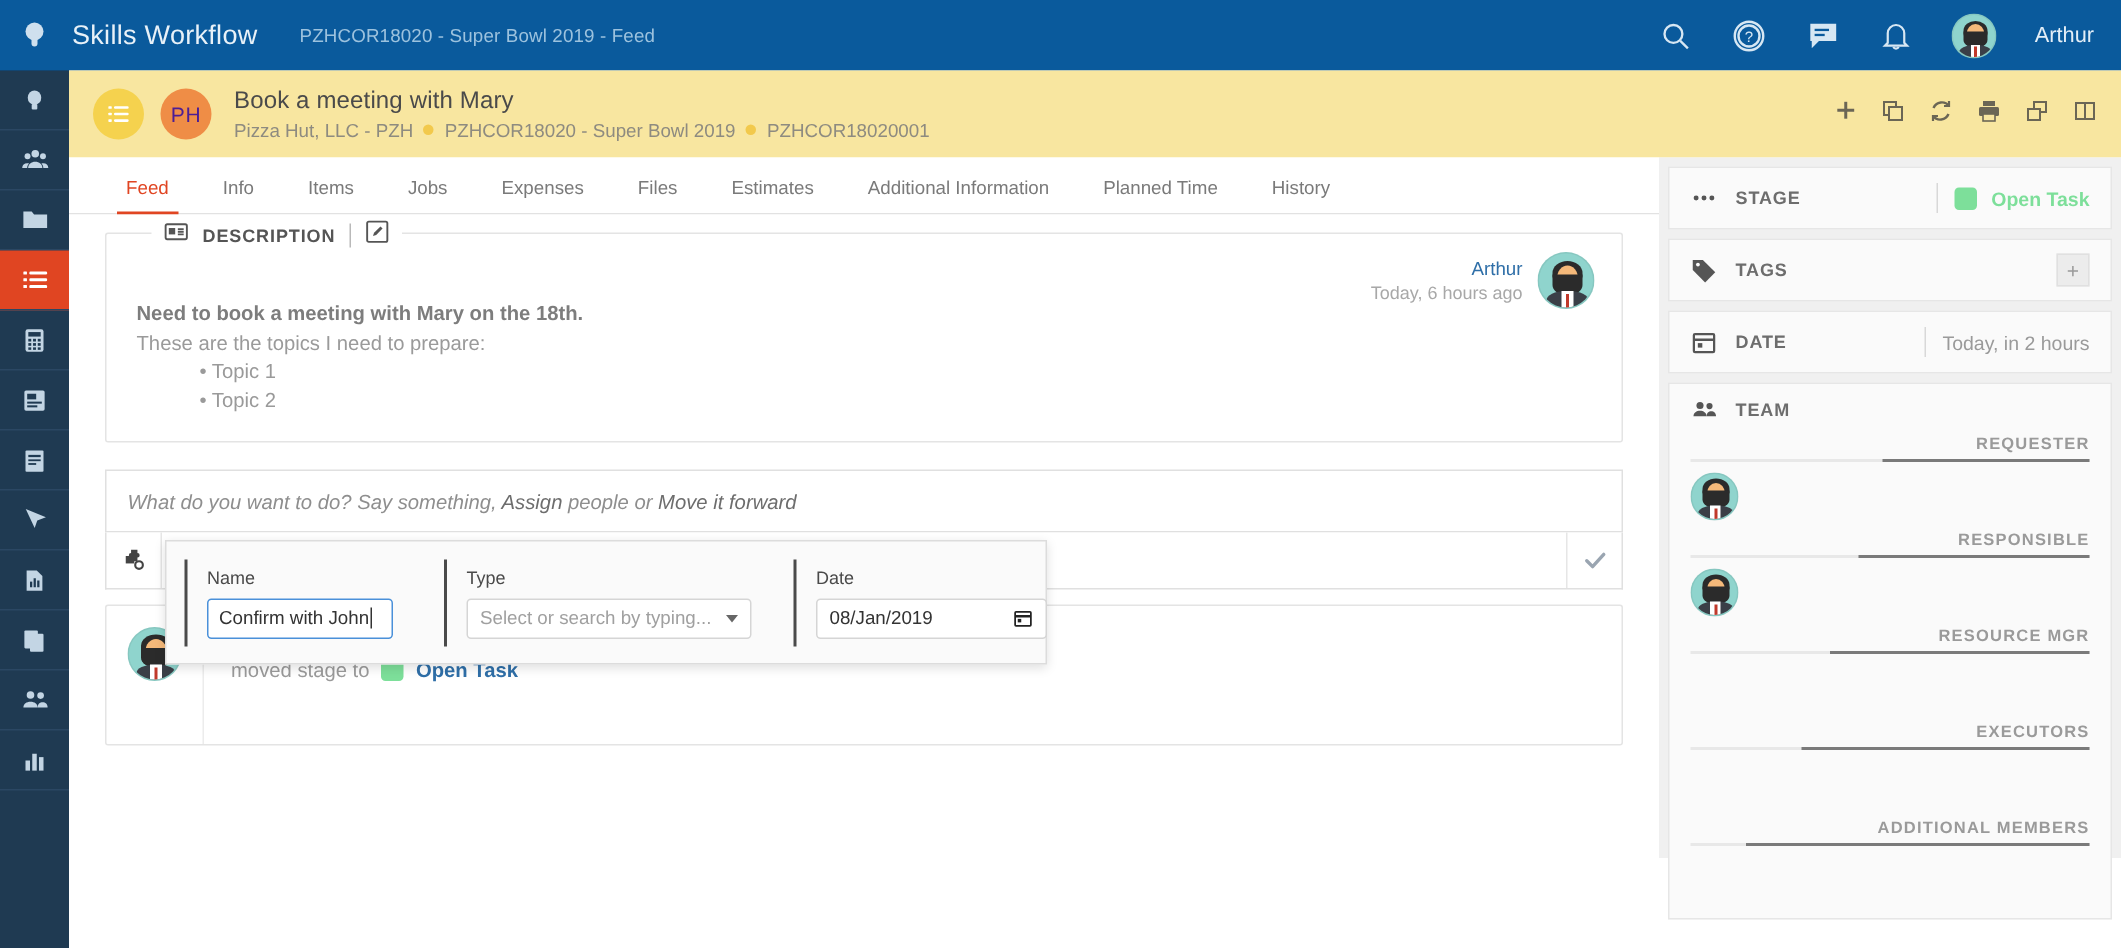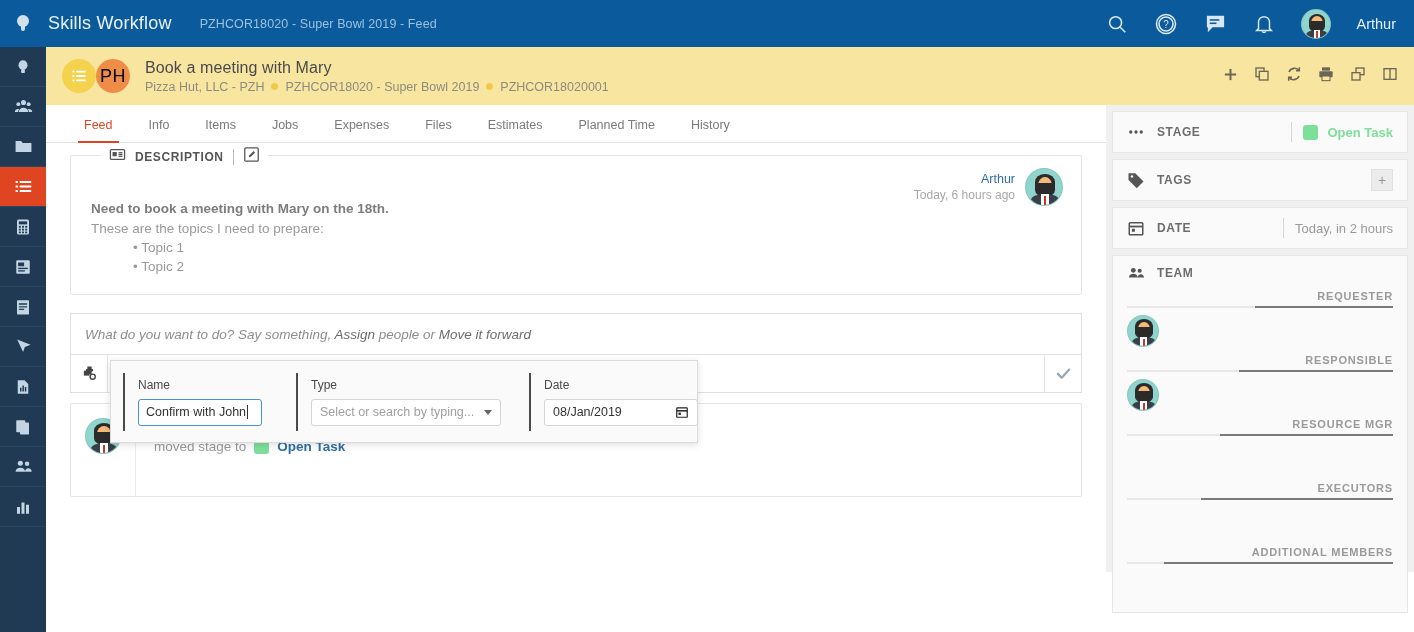--- a/index.html
+++ b/index.html
@@ -76,21 +76,21 @@
     background: #f8e6a0;
     display: flex; align-items: center; padding: 0 16px;
   }
   .circ-yellow {
     width: 34px; height: 34px; border-radius: 50%; background: #f5d24e;
     display: flex; align-items: center; justify-content: center; flex: none;
   }
   .circ-orange {
     width: 34px; height: 34px; border-radius: 50%; background: #ef8d46;
     display: flex; align-items: center; justify-content: center; flex: none;
-    color: #000000; font-size: 18px; letter-spacing: .5px;
+    margin-left: 11px; color: #4c1d95; font-size: 14px; letter-spacing: .5px;
   }
   .task-titles { margin-left: 15px; }
   .task-title { font-size: 16px; color: #4a4a4a; letter-spacing: .1px; }
   .task-sub {
     font-size: 12.5px; color: #8e8b80; margin-top: 3px;
     display: flex; align-items: center; gap: 7px;
   }
   .dot-y { width: 7px; height: 7px; border-radius: 50%; background: #f2c94c; display:inline-block; }
   .hdr-actions { margin-left: auto; display: flex; align-items: center; gap: 16px; color: #6b6655; }
 
@@ -474,20 +474,21 @@
 </div>
 
 <div class="tabs" id="tab-bar">
     <div class="tab active">Feed</div>
     <div class="tab">Info</div>
     <div class="tab">Items</div>
     <div class="tab">Jobs</div>
     <div class="tab">Expenses</div>
     <div class="tab">Files</div>
     <div class="tab">Estimates</div>
+    <div class="tab">Additional Information</div>
     <div class="tab">Planned Time</div>
     <div class="tab">History</div>
   </div>
 
 <div class="main">
 
   <div class="card desc-card">
     <div class="desc-legend">
       <span>
         <svg width="17" height="17" viewBox="0 0 24 24" fill="none" stroke="#555" stroke-width="1.8">

